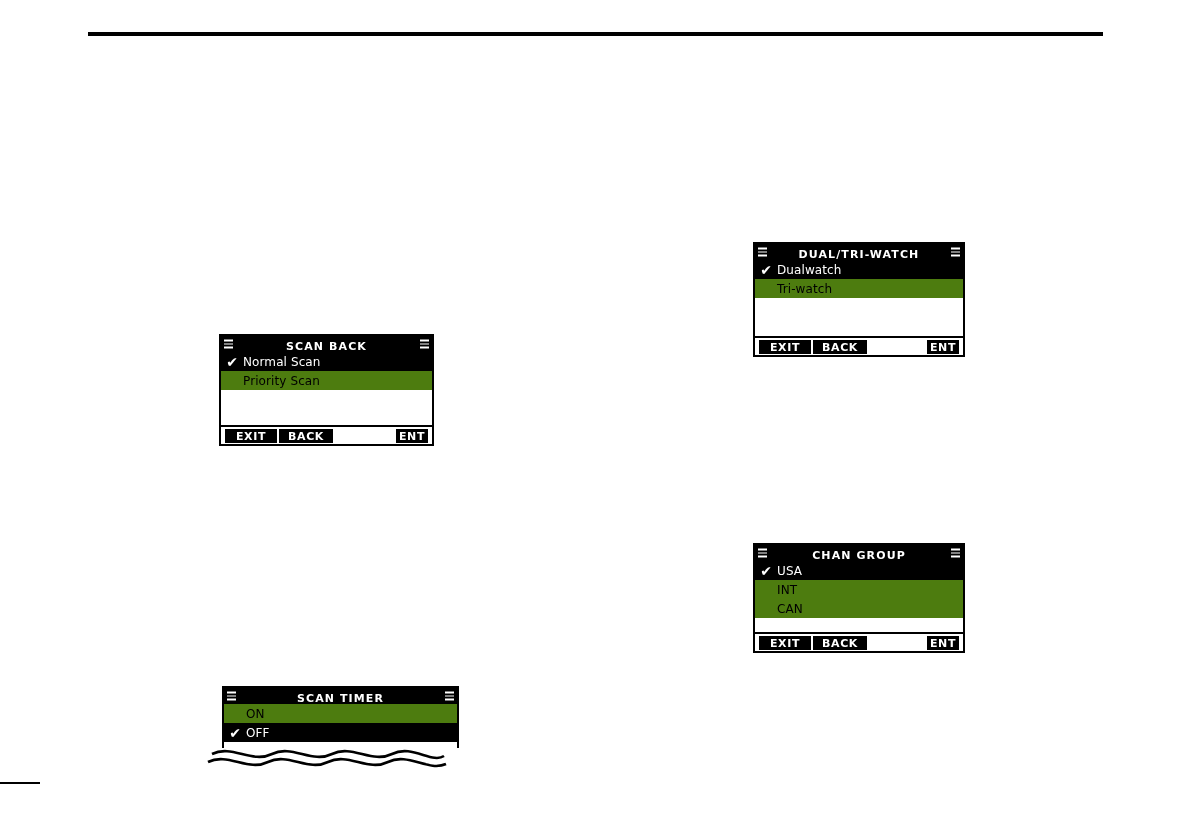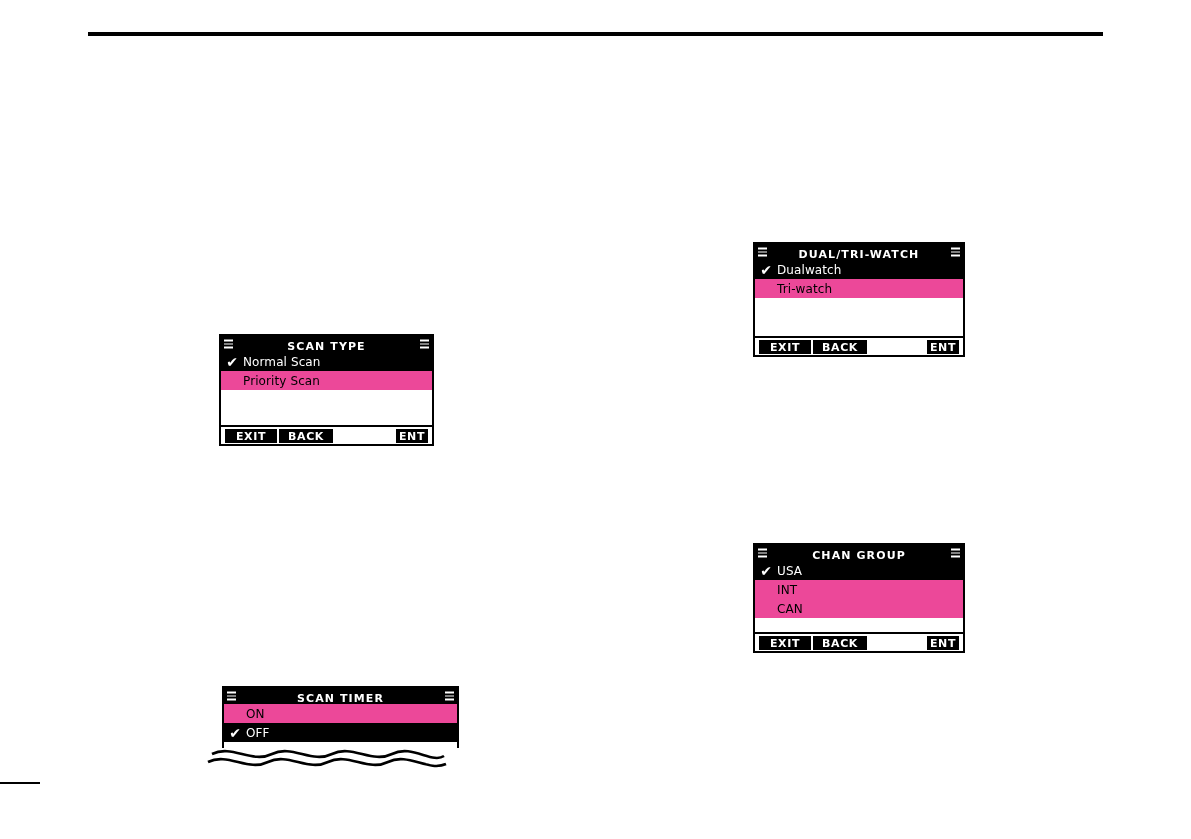--- a/index.html
+++ b/index.html
@@ -80,21 +80,21 @@
 
   .lcd-list {
     position: relative;
     background: #ffffff;
   }
   .lcd-row {
     position: relative;
     height: 19px;
     display: flex;
     align-items: center;
-    background: #ec4899;
+    background: #4d7c0f;
     color: #000000;
   }
   .lcd-row.selected {
     background: #000000;
     color: #ffffff;
   }
   .lcd-row .check {
     width: 22px;
     min-width: 22px;
     text-align: center;
@@ -159,21 +159,21 @@
 <div class="page-rule-top"></div>
 <div class="page-rule-bottom-left"></div>
 
 <div class="lcd" id="lcd-scan-type">
   <div class="lcd-title">
     <span class="hamburger left">
         <i></i>
         <i></i>
         <i></i>
       </span>
-    <span class="title-text">SCAN TYPE</span>
+    <span class="title-text">SCAN BACK</span>
     <span class="hamburger right">
         <i></i>
         <i></i>
         <i></i>
       </span>
   </div>
   <div class="lcd-list">
     <div class="lcd-row selected">
       <span class="check">✔</span>
       <span class="row-label">Normal Scan</span>

